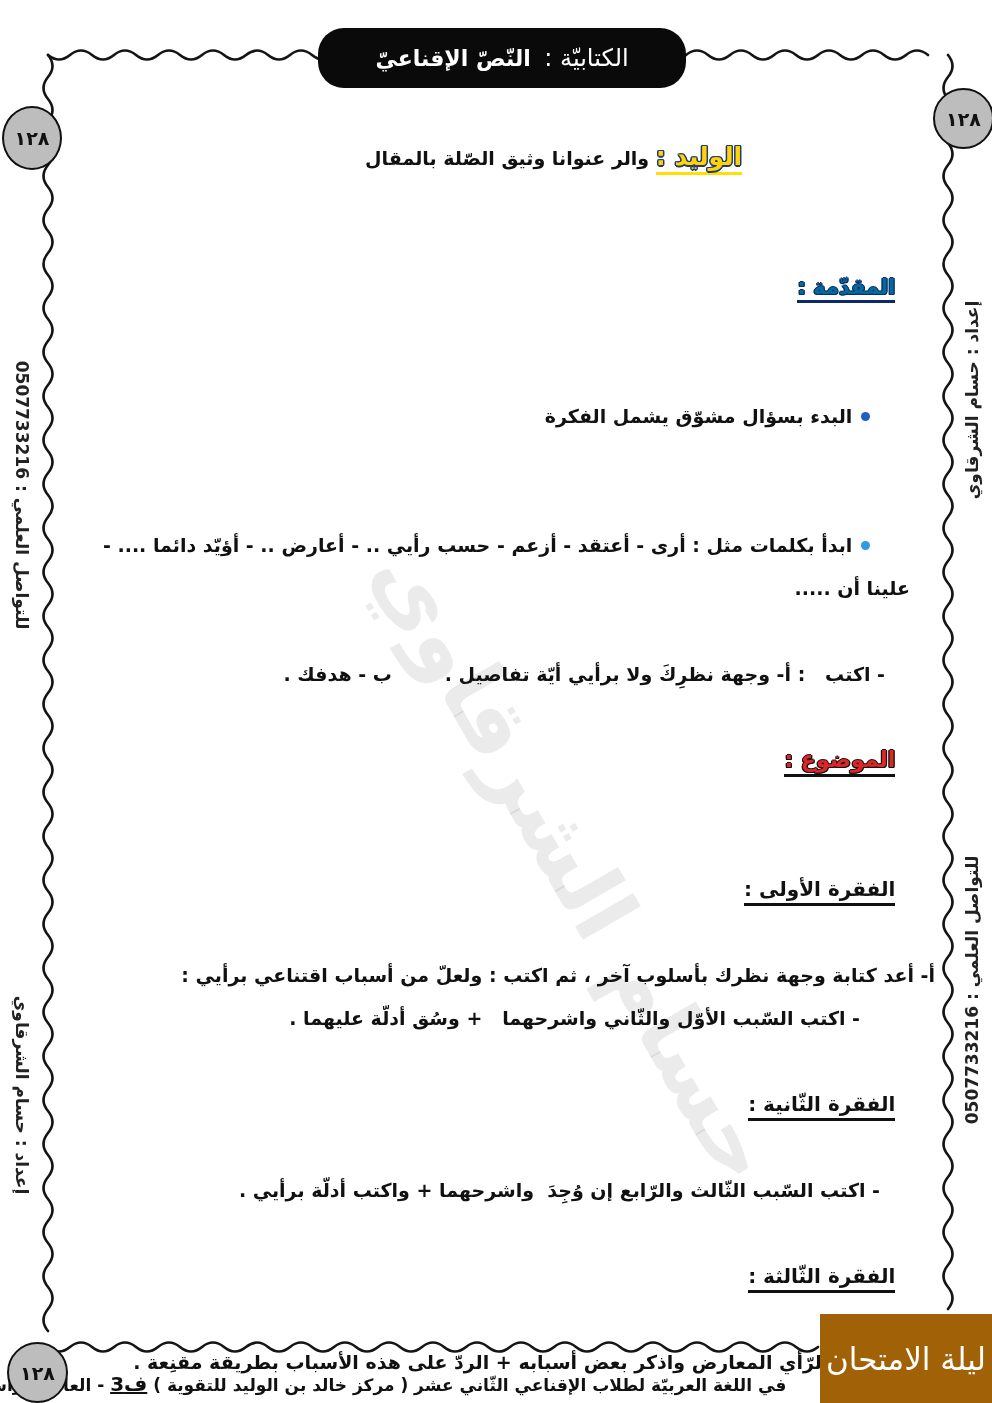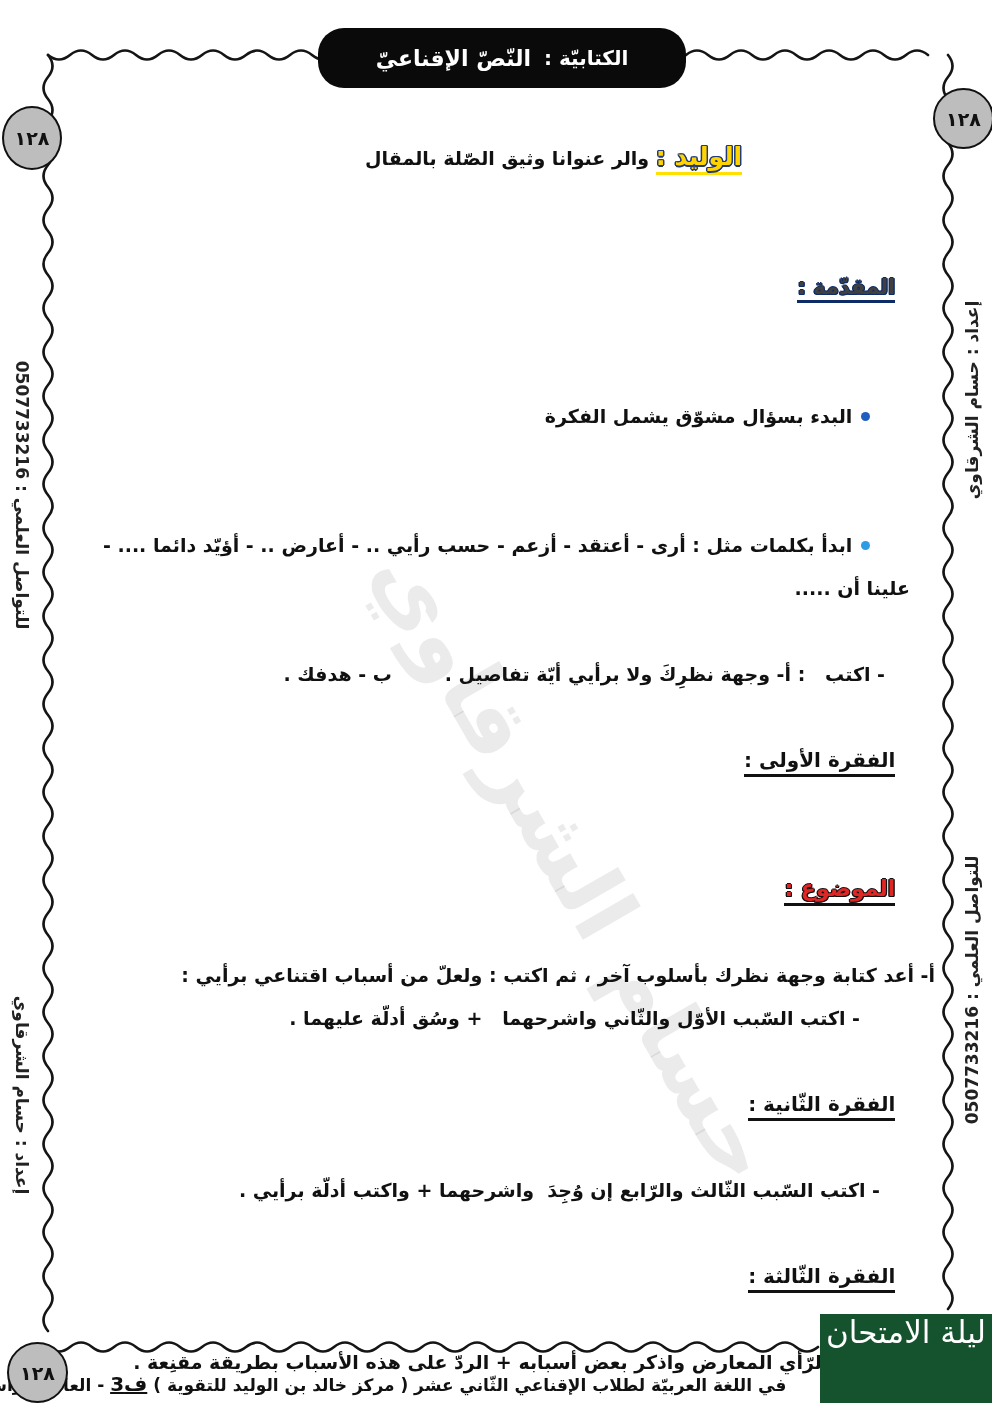--- a/index.html
+++ b/index.html
@@ -3,45 +3,45 @@
 <meta charset="utf-8">
 <style>
   html,body{margin:0;padding:0;background:#e8e8e8;}
   .page{position:relative;width:992px;height:1403px;background:#ffffff;overflow:hidden;
         font-family:"DejaVu Sans",sans-serif;color:#111;}
   #borders{position:absolute;inset:0;z-index:1;pointer-events:none;}
   .badge{position:absolute;z-index:4;background:#bdbdbd;border:2.5px solid #111;border-radius:50%;
          display:flex;align-items:center;justify-content:center;font-weight:bold;font-size:19px;color:#111;}
   .pill{position:absolute;z-index:4;left:318px;top:28px;width:368px;height:60px;background:#0a0a0a;
         border-radius:26px;display:flex;align-items:center;justify-content:center;direction:rtl;color:#fff;gap:6px;}
-  .pill .pre{font-size:20px;font-weight:bold;white-space:pre;}
+  .pill .pre{font-size:24px;font-weight:normal;white-space:pre;}
   .pill .ttl{font-size:22px;font-weight:bold;white-space:pre;}
   .content{position:absolute;z-index:3;top:94px;right:57px;left:62px;direction:rtl;text-align:right;
            font-weight:bold;font-size:19px;}
   .ln{line-height:43px;white-space:pre-wrap;}
   .center{text-align:center;}
   .hd{display:inline-block;line-height:1.25;}
   .u{border-bottom:3px solid #111;padding-bottom:1px;}
   
   .ol-navy{color:#ffd400;text-shadow:1.5px 0 #223a7a,-1.5px 0 #223a7a,0 1.5px #223a7a,0 -1.5px #223a7a,1px 1px #223a7a,-1px 1px #223a7a,1px -1px #223a7a,-1px -1px #223a7a;}
-  .ol-blue{color:#404040;text-shadow:1.2px 0 #0d2b66,-1.2px 0 #0d2b66,0 1.2px #0d2b66,0 -1.2px #0d2b66,1px 1px #0d2b66,-1px 1px #0d2b66;}
+  .ol-blue{color:#0369a1;text-shadow:1.2px 0 #0d2b66,-1.2px 0 #0d2b66,0 1.2px #0d2b66,0 -1.2px #0d2b66,1px 1px #0d2b66,-1px 1px #0d2b66;}
   .ol-red{color:#e02525;text-shadow:1.2px 0 #111,-1.2px 0 #111,0 1.2px #111,0 -1.2px #111,1px 1px #111,-1px 1px #111;}
   .h-title{font-size:25px;border-bottom:3.5px solid #ffe000;padding-bottom:0;}
   .h-blue{font-size:21px;border-bottom:3px solid #0d2b66;}
   .h-red{font-size:22px;border-bottom:3px solid #111;}
   .para-hd{font-size:20px;}
   .dot{display:inline-block;width:9px;height:9px;border-radius:50%;background:#1f5fbf;margin-left:9px;vertical-align:2px;}
   .vtext{position:absolute;z-index:2;white-space:nowrap;font-weight:bold;font-size:17px;color:#222;direction:rtl;}
   .watermark{position:absolute;z-index:0;left:575px;top:865px;white-space:nowrap;font-size:88px;font-weight:bold;
              color:rgba(60,60,60,0.10);transform:translate(-50%,-50%) rotate(60deg);direction:rtl;}
   .footer-line{position:absolute;z-index:3;left:70px;top:1352px;width:740px;text-align:center;direction:rtl;
                font-weight:bold;font-size:17px;white-space:pre;}
   .footer-line .fb{font-size:20px;text-decoration:underline;}
-  .brand{position:absolute;z-index:4;left:820px;top:1314px;width:172px;height:89px;background:#14532d;
-         display:flex;align-items:flex-start;justify-content:center;color:#fff;font-size:31px;direction:rtl;white-space:nowrap;}
+  .brand{position:absolute;z-index:4;left:820px;top:1314px;width:172px;height:89px;background:#a16207;
+         display:flex;align-items:center;justify-content:center;color:#fff;font-size:31px;direction:rtl;white-space:nowrap;}
 </style>
 </head>
 <body>
 
 <div class="page">
 
   <svg id="borders" width="992" height="1403" viewBox="0 0 992 1403">
       <path d="M 48 55 q 11 9 22 0 q 11 -9 22 0 q 11 9 22 0 q 11 -9 22 0 q 11 9 22 0 q 11 -9 22 0 q 11 9 22 0 q 11 -9 22 0 q 11 9 22 0 q 11 -9 22 0 q 11 9 22 0 q 11 -9 22 0 q 11 9 22 0 q 11 -9 22 0 q 11 9 22 0 q 11 -9 22 0 q 11 9 22 0 q 11 -9 22 0 q 11 9 22 0 q 11 -9 22 0 q 11 9 22 0 q 11 -9 22 0 q 11 9 22 0 q 11 -9 22 0 q 11 9 22 0 q 11 -9 22 0 q 11 9 22 0 q 11 -9 22 0 q 11 9 22 0 q 11 -9 22 0 q 11 9 22 0 q 11 -9 22 0 q 11 9 22 0 q 11 -9 22 0 q 11 9 22 0 q 11 -9 22 0 q 11 9 22 0 q 11 -9 22 0 q 11 9 22 0 q 11 -9 22 0" fill="none" stroke="#151515" stroke-width="2.6" stroke-linecap="round"></path>
       <path d="M 48 55 q 9 11 0 22 q -9 11 0 22 q 9 11 0 22 q -9 11 0 22 q 9 11 0 22 q -9 11 0 22 q 9 11 0 22 q -9 11 0 22 q 9 11 0 22 q -9 11 0 22 q 9 11 0 22 q -9 11 0 22 q 9 11 0 22 q -9 11 0 22 q 9 11 0 22 q -9 11 0 22 q 9 11 0 22 q -9 11 0 22 q 9 11 0 22 q -9 11 0 22 q 9 11 0 22 q -9 11 0 22 q 9 11 0 22 q -9 11 0 22 q 9 11 0 22 q -9 11 0 22 q 9 11 0 22 q -9 11 0 22 q 9 11 0 22 q -9 11 0 22 q 9 11 0 22 q -9 11 0 22 q 9 11 0 22 q -9 11 0 22 q 9 11 0 22 q -9 11 0 22 q 9 11 0 22 q -9 11 0 22 q 9 11 0 22 q -9 11 0 22 q 9 11 0 22 q -9 11 0 22 q 9 11 0 22 q -9 11 0 22 q 9 11 0 22 q -9 11 0 22 q 9 11 0 22 q -9 11 0 22 q 9 11 0 22 q -9 11 0 22 q 9 11 0 22 q -9 11 0 22 q 9 11 0 22 q -9 11 0 22 q 9 11 0 22 q -9 11 0 22 q 9 11 0 22 q -9 11 0 22" fill="none" stroke="#151515" stroke-width="2.6" stroke-linecap="round"></path>
       <path d="M 948 55 q 9 11 0 22 q -9 11 0 22 q 9 11 0 22 q -9 11 0 22 q 9 11 0 22 q -9 11 0 22 q 9 11 0 22 q -9 11 0 22 q 9 11 0 22 q -9 11 0 22 q 9 11 0 22 q -9 11 0 22 q 9 11 0 22 q -9 11 0 22 q 9 11 0 22 q -9 11 0 22 q 9 11 0 22 q -9 11 0 22 q 9 11 0 22 q -9 11 0 22 q 9 11 0 22 q -9 11 0 22 q 9 11 0 22 q -9 11 0 22 q 9 11 0 22 q -9 11 0 22 q 9 11 0 22 q -9 11 0 22 q 9 11 0 22 q -9 11 0 22 q 9 11 0 22 q -9 11 0 22 q 9 11 0 22 q -9 11 0 22 q 9 11 0 22 q -9 11 0 22 q 9 11 0 22 q -9 11 0 22 q 9 11 0 22 q -9 11 0 22 q 9 11 0 22 q -9 11 0 22 q 9 11 0 22 q -9 11 0 22 q 9 11 0 22 q -9 11 0 22 q 9 11 0 22 q -9 11 0 22 q 9 11 0 22 q -9 11 0 22 q 9 11 0 22 q -9 11 0 22 q 9 11 0 22 q -9 11 0 22 q 9 11 0 22 q -9 11 0 22 q 9 11 0 22" fill="none" stroke="#151515" stroke-width="2.6" stroke-linecap="round"></path>
@@ -75,24 +75,24 @@
     </div>
     <div class="ln" style="padding-right:25px;">
       <span class="dot"></span><span>البدء بسؤال مشوّق يشمل الفكرة</span>
     </div>
     <div class="ln" style="padding-right:25px;">
       <span class="dot" style="background:#2e9be6;"></span><span>ابدأ بكلمات مثل : أرى - أعتقد - أزعم - حسب رأيي .. - أعارض .. - أؤيّد دائما .... -  علينا أن .....</span>
     </div>
     <div class="ln" style="padding-right:50px;">- اكتب   : أ- وجهة نظرِكَ ولا برأيي أيّة تفاصيل .        ب - هدفك .</div>
 
     <div class="ln">
-      <span class="hd u para-hd">الفقرة الأولى :</span>
+      <span class="hd ol-red h-red">الموضوع :</span>
     </div>
     <div class="ln">
-      <span class="hd ol-red h-red">الموضوع :</span>
+      <span class="hd u para-hd">الفقرة الأولى :</span>
     </div>
     <div class="ln">أ- أعد كتابة وجهة نظرك بأسلوب آخر ، ثم اكتب : ولعلّ من أسباب اقتناعي برأيي :</div>
     <div class="ln" style="padding-right:75px;">- اكتب السّبب الأوّل والثّاني واشرحهما   + وسُق أدلّة عليهما .</div>
 
     <div class="ln">
       <span class="hd u para-hd">الفقرة الثّانية :</span>
     </div>
     <div class="ln" style="padding-right:55px;">- اكتب السّبب الثّالث والرّابع إن وُجِدَ  واشرحهما + واكتب أدلّة برأيي .</div>
 
     <div class="ln">

